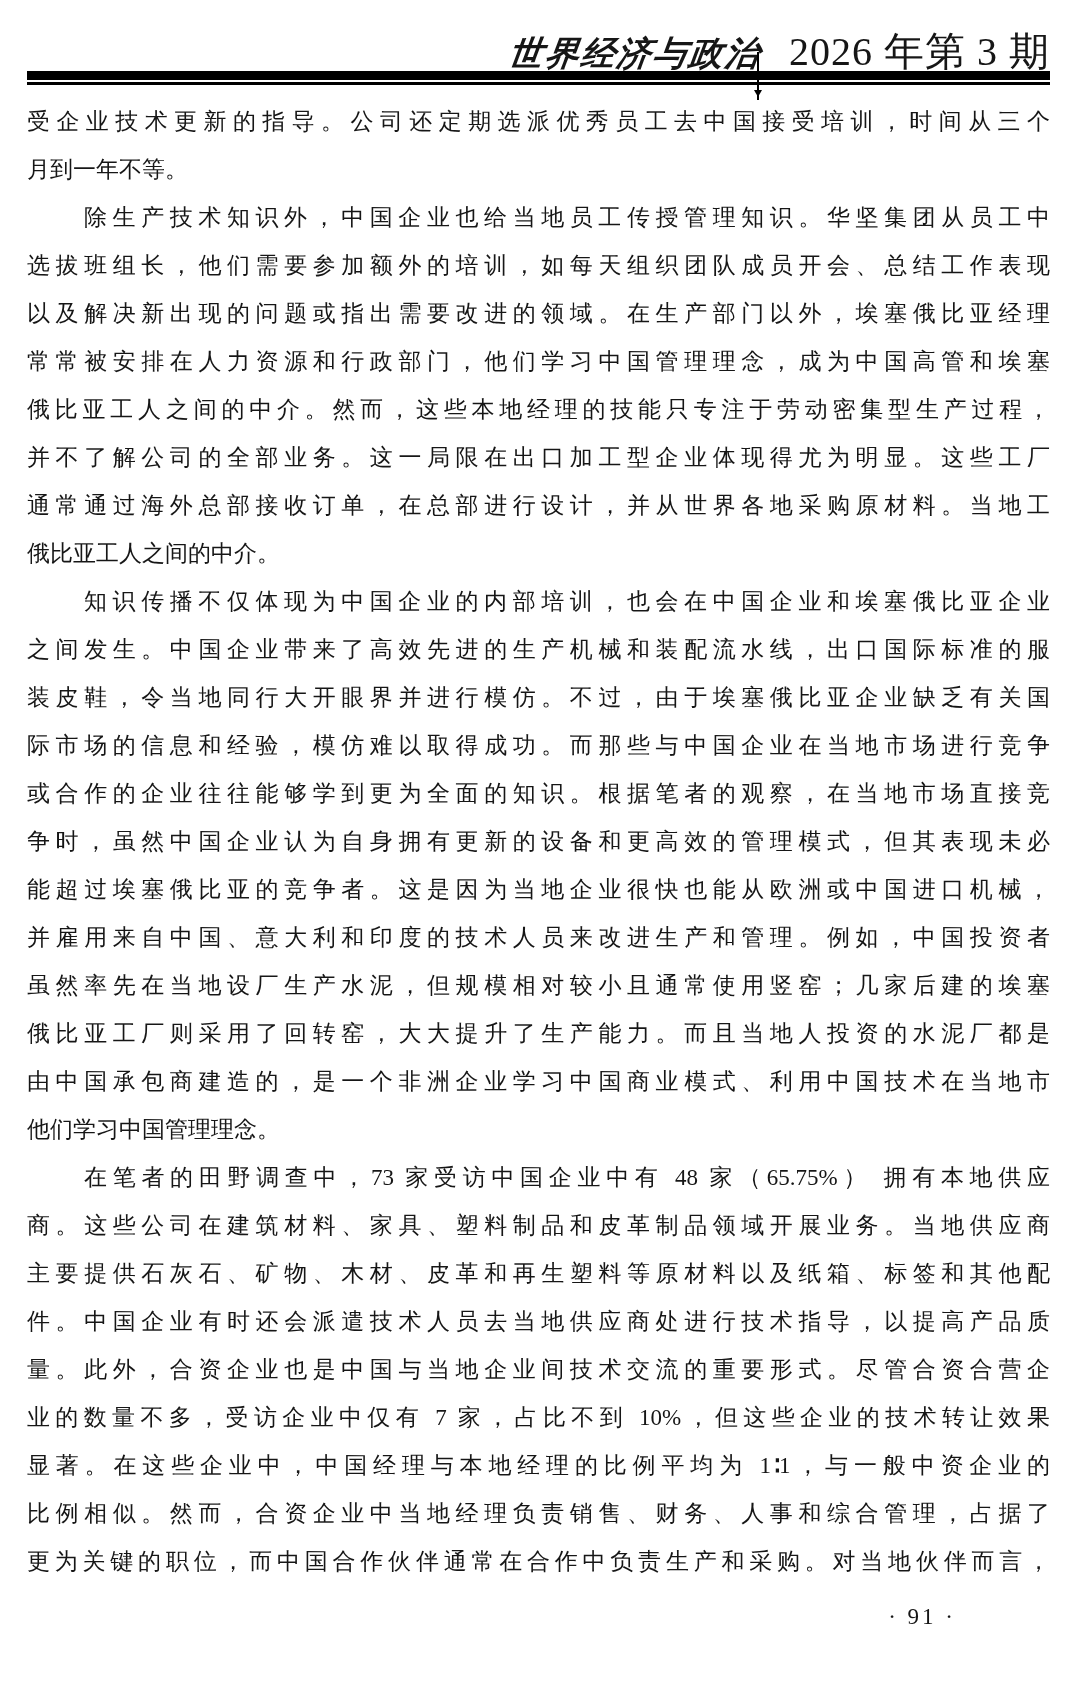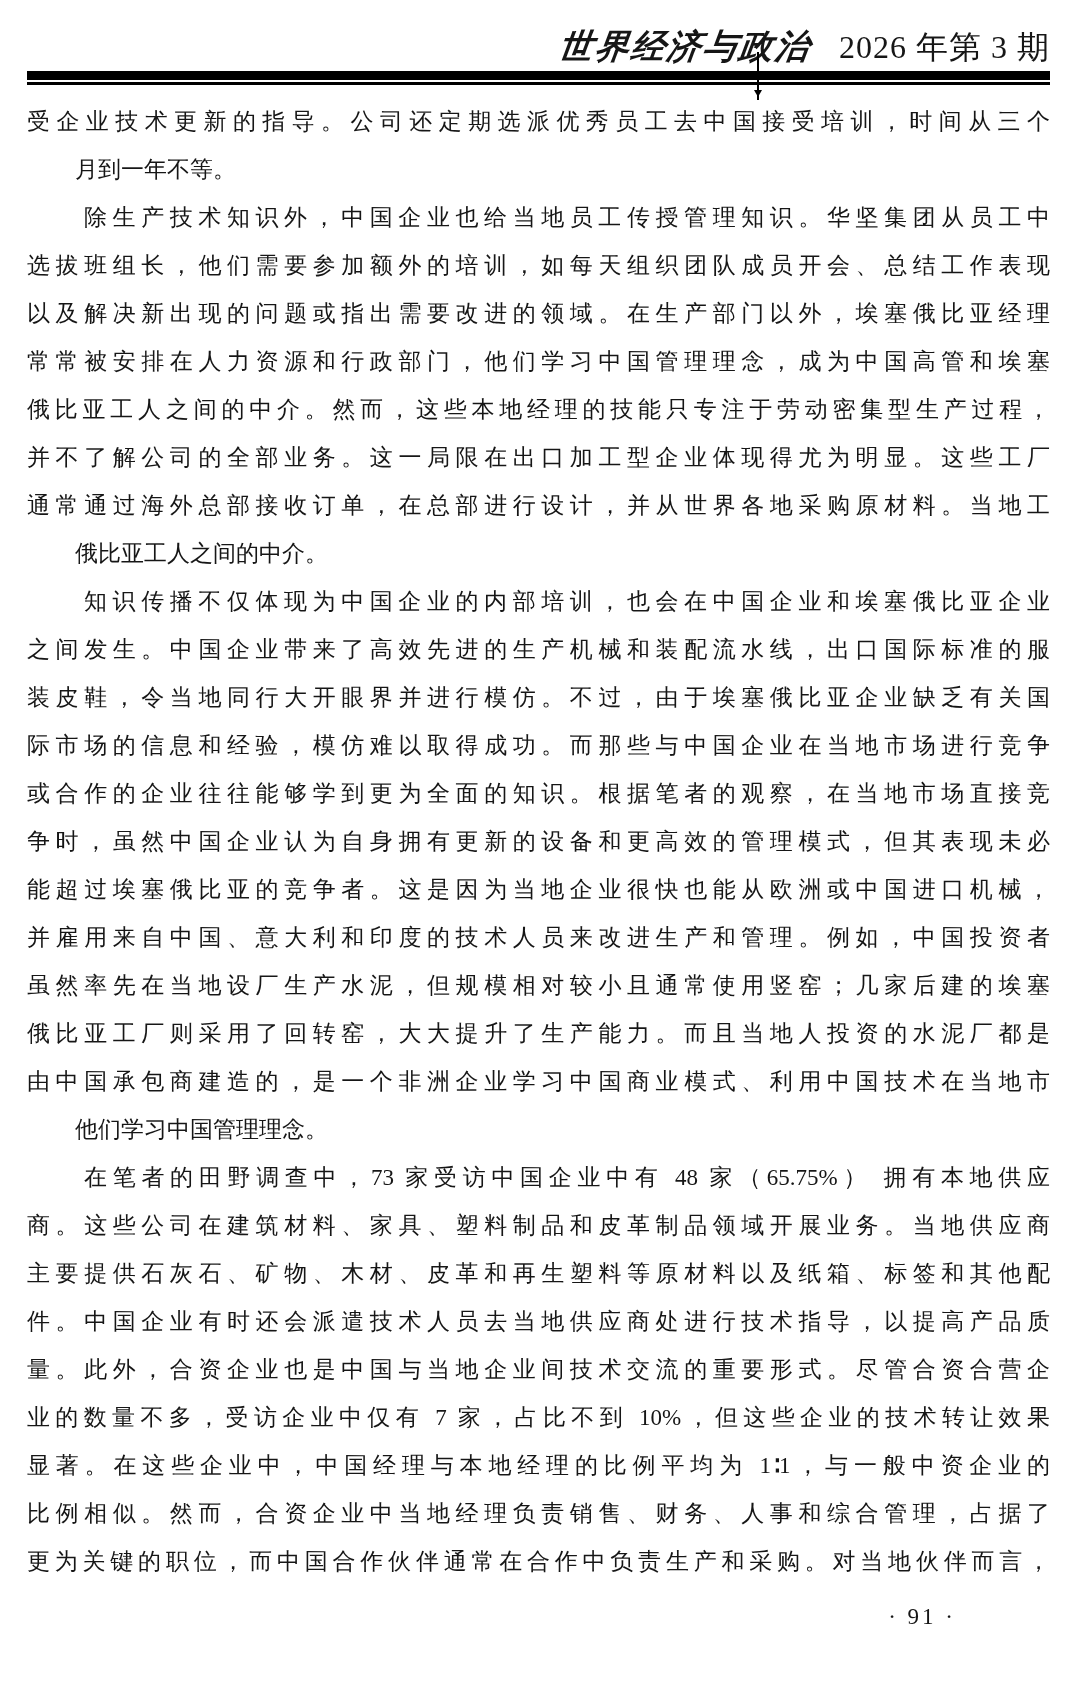--- a/index.html
+++ b/index.html
@@ -24,21 +24,21 @@
   }
   .logo {
     font-size: 34px;
     font-weight: bold;
     font-style: italic;
     transform: skewX(-7deg);
     letter-spacing: 2px;
     white-space: nowrap;
   }
   .issue {
-    font-size: 32px;
+    font-size: 40px;
     letter-spacing: 1px;
     white-space: nowrap;
     text-align: right;
   }
   .rule { background:#000; }
   .rule.thick { height: 9px; margin-top: 9px; }
   .rule.thin  { height: 3px; margin-top: 2px; }
   .logo-descender {
     position: absolute;
     left: 757px;
@@ -62,21 +62,21 @@
     font-size: 23px;
   }
   .line {
     height: 48px;
     line-height: 48px;
     text-align: justify;
     text-align-last: justify;
     overflow: hidden;
   }
   .line.indent { text-indent: 57px; }
-  .line.end { text-align: right; text-align-last: left; margin-left: 48px; }
+  .line.end { text-align: right; text-align-last: left; }
   
   .page-footer {
     position: absolute;
     top: 1604px;
     right: 124px;
     font-size: 23px;
     letter-spacing: 3px;
   }
 </style>
 </head>

